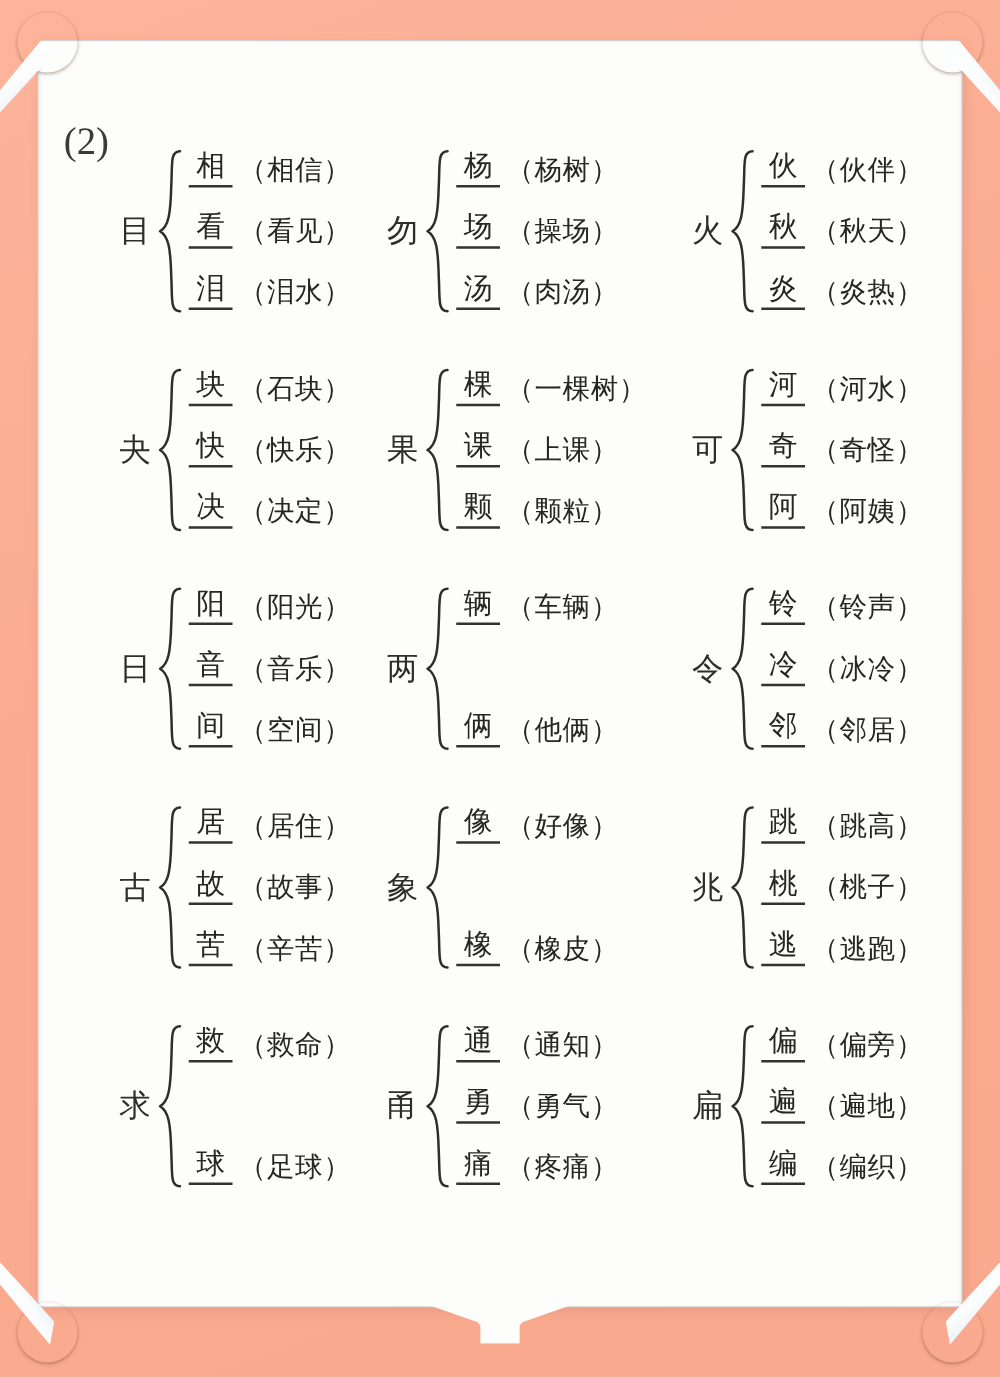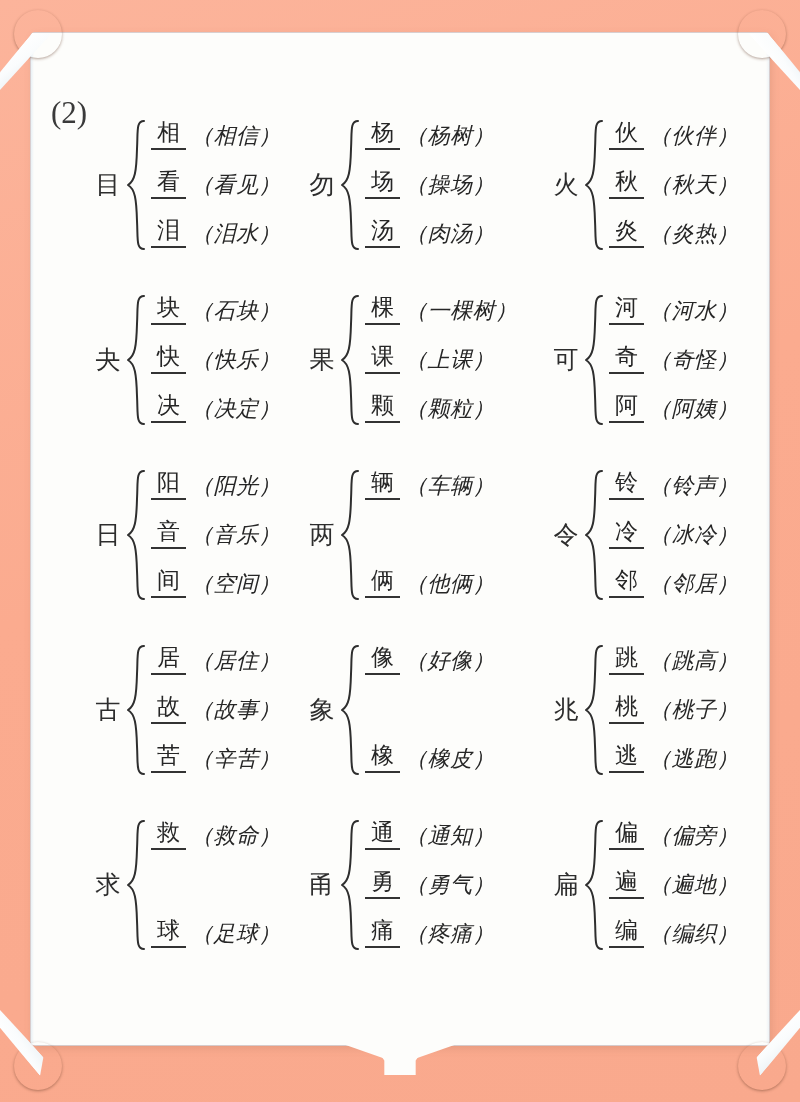--- a/index.html
+++ b/index.html
@@ -186,21 +186,20 @@
     padding: 0 6px 2px 6px;
     line-height: 1.05;
     font-family: "Liberation Serif", "DejaVu Serif", serif;
   }
   .word {
     font-size: 22px;
     color: #262626;
     margin-left: 5px;
     font-family: "Liberation Serif", "DejaVu Serif", serif;
     letter-spacing: 0.5px;
-    font-style: italic;
   }
 </style>
 </head>
 <body>
 
 <div id="page">
 
   <div id="paper">
     <div id="paper-tab-wide"></div>
     <div id="paper-tab"></div>

